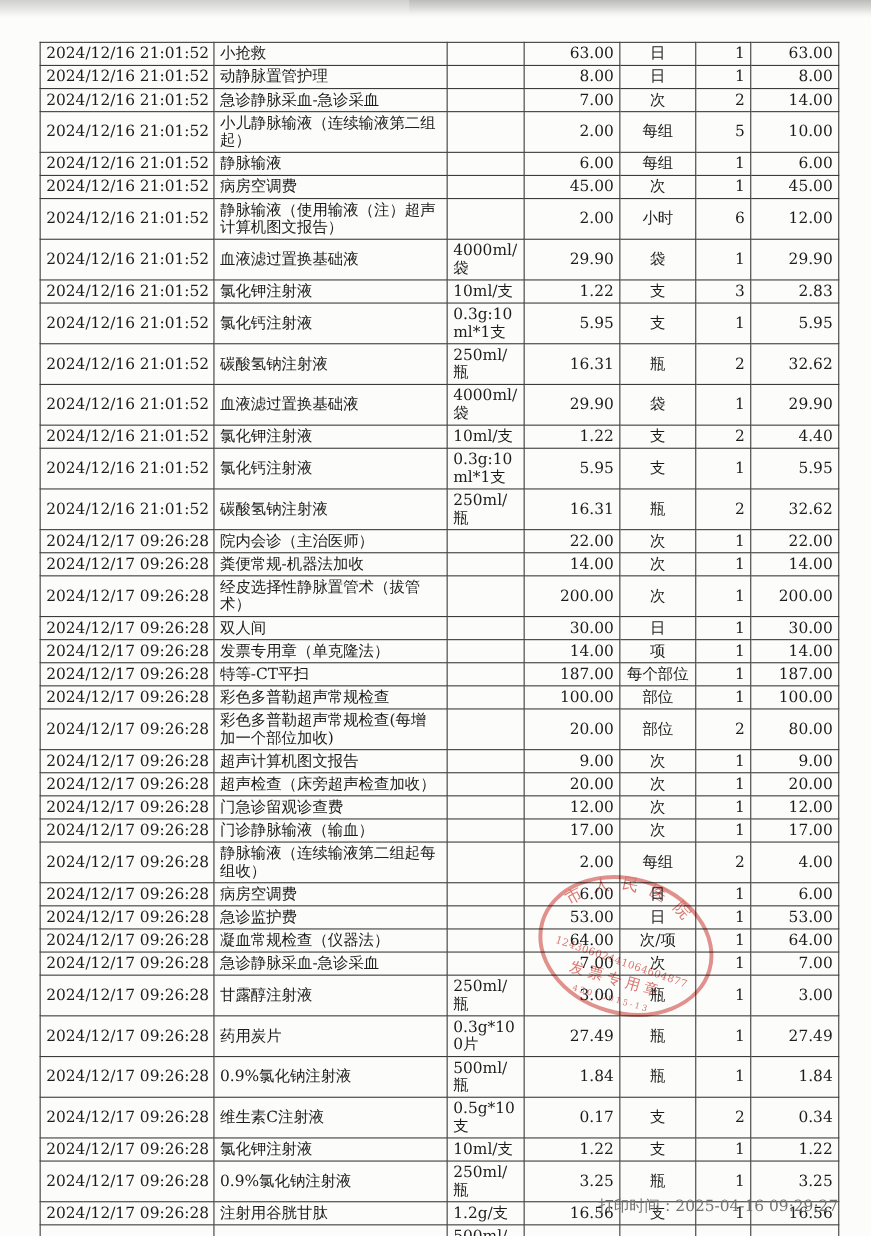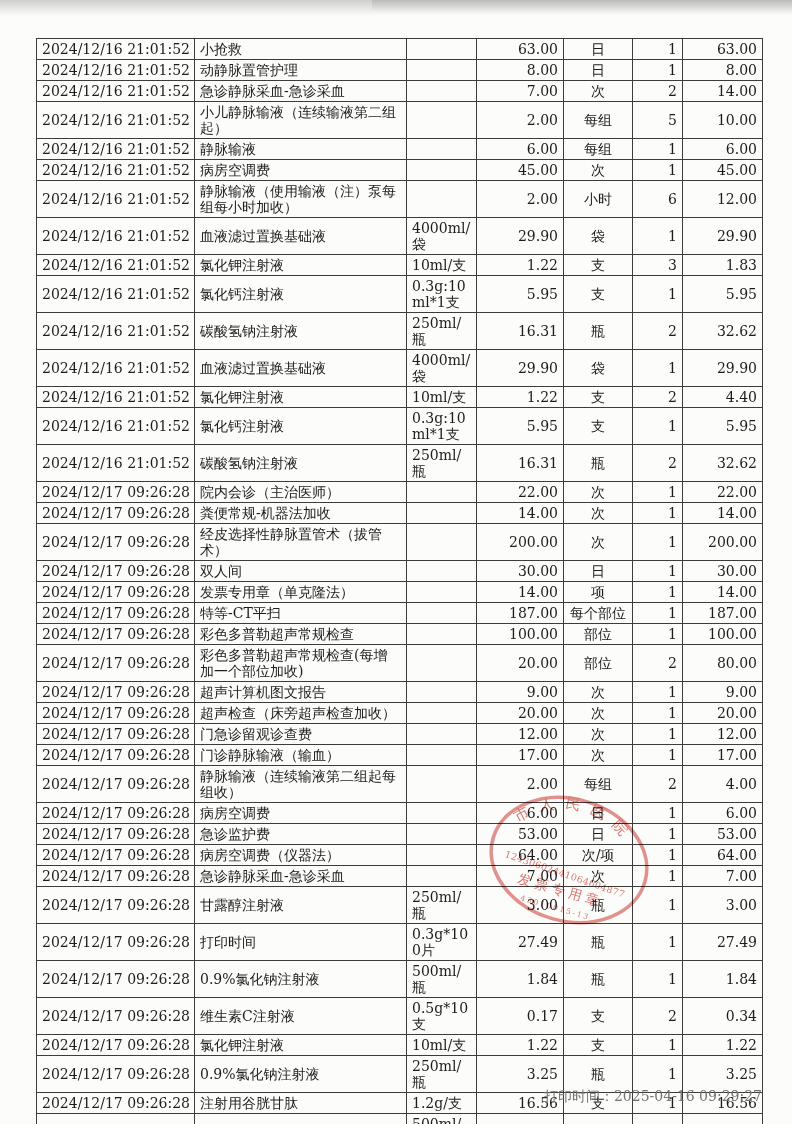--- a/index.html
+++ b/index.html
@@ -120,21 +120,21 @@
         <td class="c-date">2024/12/16 21:01:52</td>
         <td class="c-item">病房空调费</td>
         <td class="c-spec"></td>
         <td class="c-price">45.00</td>
         <td class="c-unit">次</td>
         <td class="c-qty">1</td>
         <td class="c-amount">45.00</td>
       </tr>
       <tr>
         <td class="c-date">2024/12/16 21:01:52</td>
-        <td class="c-item">静脉输液（使用输液（注）泵每组每小时加收）</td>
+        <td class="c-item">静脉输液（使用输液（注）超声计算机图文报告）</td>
         <td class="c-spec"></td>
         <td class="c-price">2.00</td>
         <td class="c-unit">小时</td>
         <td class="c-qty">6</td>
         <td class="c-amount">12.00</td>
       </tr>
       <tr>
         <td class="c-date">2024/12/16 21:01:52</td>
         <td class="c-item">血液滤过置换基础液</td>
         <td class="c-spec">4000ml/袋</td>
@@ -143,21 +143,21 @@
         <td class="c-qty">1</td>
         <td class="c-amount">29.90</td>
       </tr>
       <tr>
         <td class="c-date">2024/12/16 21:01:52</td>
         <td class="c-item">氯化钾注射液</td>
         <td class="c-spec">10ml/支</td>
         <td class="c-price">1.22</td>
         <td class="c-unit">支</td>
         <td class="c-qty">3</td>
-        <td class="c-amount">1.83</td>
+        <td class="c-amount">2.83</td>
       </tr>
       <tr>
         <td class="c-date">2024/12/16 21:01:52</td>
         <td class="c-item">氯化钙注射液</td>
         <td class="c-spec">0.3g:10ml*1支</td>
         <td class="c-price">5.95</td>
         <td class="c-unit">支</td>
         <td class="c-qty">1</td>
         <td class="c-amount">5.95</td>
       </tr>
@@ -336,21 +336,21 @@
         <td class="c-date">2024/12/17 09:26:28</td>
         <td class="c-item">急诊监护费</td>
         <td class="c-spec"></td>
         <td class="c-price">53.00</td>
         <td class="c-unit">日</td>
         <td class="c-qty">1</td>
         <td class="c-amount">53.00</td>
       </tr>
       <tr>
         <td class="c-date">2024/12/17 09:26:28</td>
-        <td class="c-item">病房空调费（仪器法）</td>
+        <td class="c-item">凝血常规检查（仪器法）</td>
         <td class="c-spec"></td>
         <td class="c-price">64.00</td>
         <td class="c-unit">次/项</td>
         <td class="c-qty">1</td>
         <td class="c-amount">64.00</td>
       </tr>
       <tr>
         <td class="c-date">2024/12/17 09:26:28</td>
         <td class="c-item">急诊静脉采血-急诊采血</td>
         <td class="c-spec"></td>
@@ -363,21 +363,21 @@
         <td class="c-date">2024/12/17 09:26:28</td>
         <td class="c-item">甘露醇注射液</td>
         <td class="c-spec">250ml/瓶</td>
         <td class="c-price">3.00</td>
         <td class="c-unit">瓶</td>
         <td class="c-qty">1</td>
         <td class="c-amount">3.00</td>
       </tr>
       <tr>
         <td class="c-date">2024/12/17 09:26:28</td>
-        <td class="c-item">打印时间</td>
+        <td class="c-item">药用炭片</td>
         <td class="c-spec">0.3g*100片</td>
         <td class="c-price">27.49</td>
         <td class="c-unit">瓶</td>
         <td class="c-qty">1</td>
         <td class="c-amount">27.49</td>
       </tr>
       <tr>
         <td class="c-date">2024/12/17 09:26:28</td>
         <td class="c-item">0.9%氯化钠注射液</td>
         <td class="c-spec">500ml/瓶</td>

